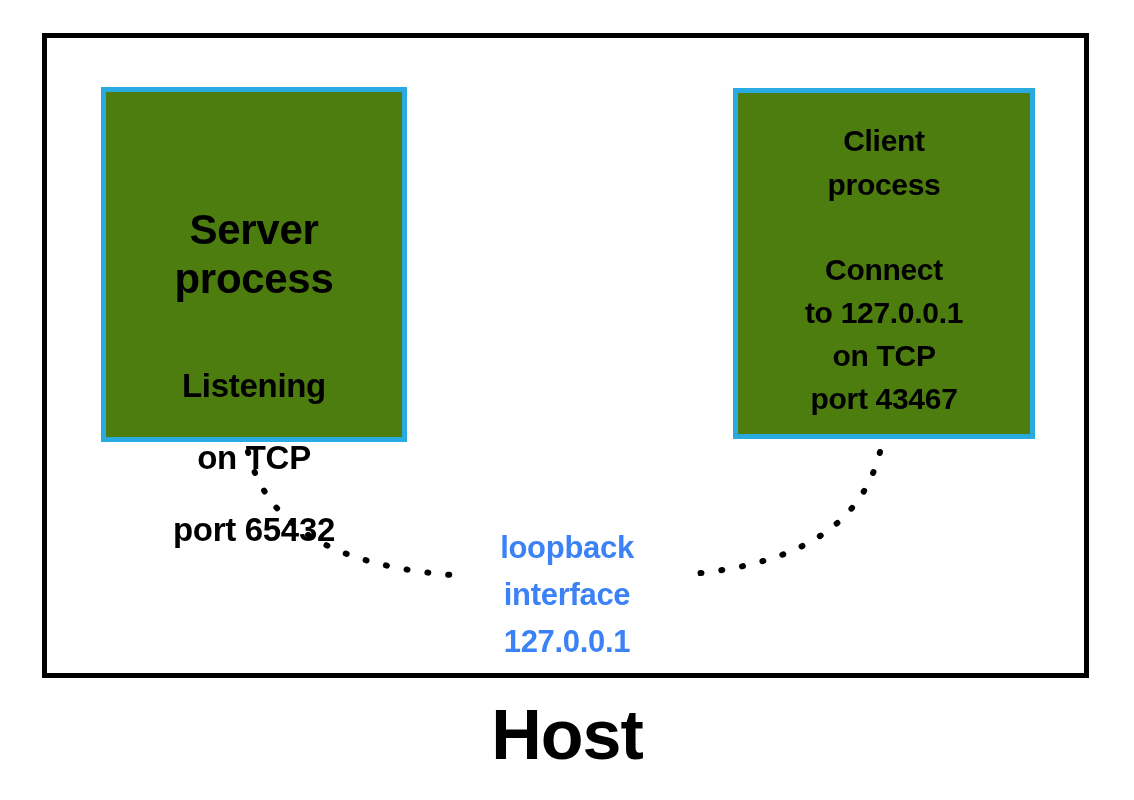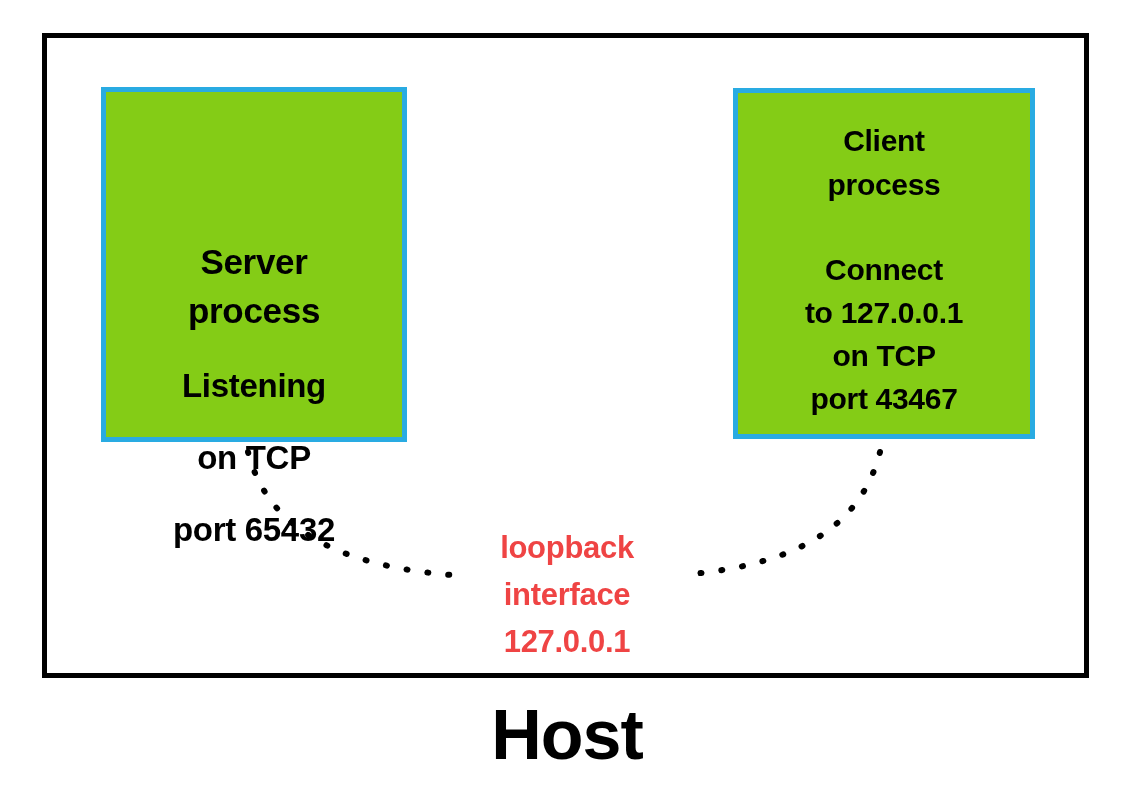--- a/index.html
+++ b/index.html
@@ -32,21 +32,21 @@
     border: 5px solid #000000;
     box-sizing: border-box;
     background: #ffffff;
   }
 
   
   .process-box {
     position: absolute;
     border: 5px solid #29ABE2;
     box-sizing: border-box;
-    background: #84cc16;
+    background: #4d7c0f;
     text-align: center;
     color: #000000;
   }
 
   .server-box {
     left: 101px;
     top: 87px;
     width: 306px;
     height: 355px;
   }
@@ -62,24 +62,23 @@
     position: absolute;
     left: 0;
     right: 0;
     font-weight: bold;
     white-space: pre;
   }
 
   
   .server-box .title-block {
     top: 113px;
-    font-size: 35px;
+    font-size: 42px;
     line-height: 49px;
     letter-spacing: -0.3px;
-    margin-top: 32px;
   }
   .server-box .detail-block {
     top: 258px;
     font-size: 33px;
     line-height: 72px;
     letter-spacing: -0.3px;
   }
 
   
   .client-box .title-block {
@@ -98,21 +97,21 @@
   
   .loopback-label {
     position: absolute;
     left: 417px;
     top: 524px;
     width: 300px;
     text-align: center;
     font-size: 31px;
     line-height: 47px;
     font-weight: bold;
-    color: #ef4444;
+    color: #3b82f6;
     white-space: pre;
     letter-spacing: -0.3px;
   }
 
   
   .host-caption {
     position: absolute;
     left: 0;
     top: 695px;
     width: 1134px;

